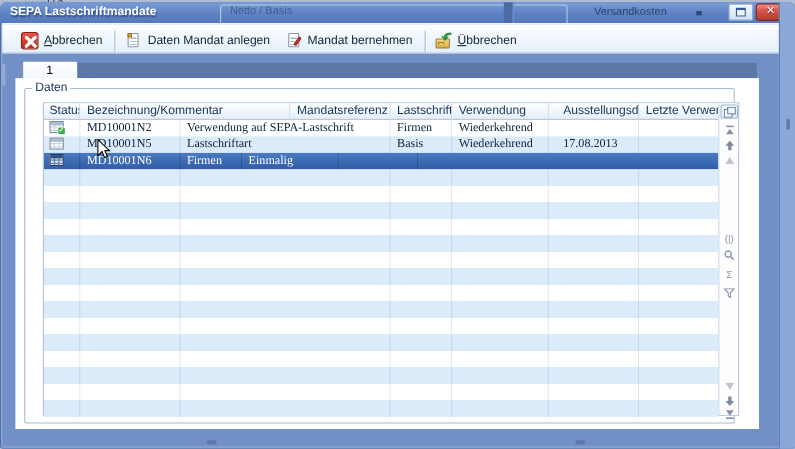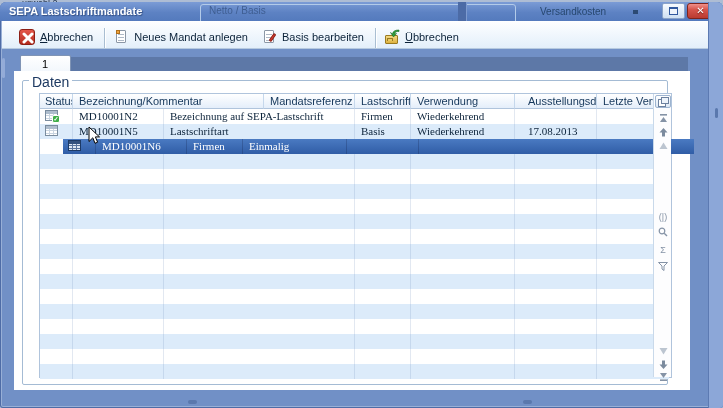--- a/index.html
+++ b/index.html
@@ -67,39 +67,39 @@
   
   .tabband{position:absolute;left:20px;top:55px;width:668px;height:14px;background:#5d78a7;}
   .tab{position:absolute;left:20px;top:53px;width:51px;height:17px;
     background:linear-gradient(#ffffff,#f2f7fc);border:1px solid #8094b5;border-bottom:none;
     border-radius:2px 2px 0 0;padding:2px 0 0 21px;color:#000;}
   
   .panel{position:absolute;left:14px;top:69px;width:676px;height:319px;background:#fff;}
   .groupbox{position:absolute;left:8px;top:9px;width:646px;height:305px;
     border:1px solid #a4bbd4;border-radius:2px;}
   .groupbox-label{position:absolute;left:6px;top:-7px;background:#fff;padding:0 3px;
-    color:#1e3a62;font-size:14px;}
+    color:#1e3a62;font-size:11px;}
   
   .grid{position:absolute;left:16px;top:12px;width:633px;height:285px;
     border:1px solid #b0c4dc;background:#fff;}
   .hrow,.row{display:flex;width:631px;}
   .hcell{height:15px;background:linear-gradient(#ffffff,#e4eefa);
     border-right:1px solid #c6d8ec;border-bottom:1px solid #b0c4dc;
     color:#14365a;padding:1px 0 0 6px;white-space:nowrap;overflow:hidden;}
   .c{height:15px;padding:1px 0 0 6px;border-right:1px solid rgba(122,152,192,.22);
     white-space:nowrap;overflow:hidden;font-family:Liberation Serif, serif;}
   .c0{width:33px;padding:1px 0 0 5px;}
   .c1{width:91px;}
   .c2{width:191px;}
   .c3{width:56px;}
-  .c4{width:104px;}
+  .c4{width:88px;}
   .c5{width:82px;padding-left:13px;}
   .c6{width:72px;border-right:none;}
   .row-alt{background:#dcebfa;}
-  .row-sel{background:linear-gradient(#4a7ac2,#305da6);color:#fff;margin-left:23px;}
+  .row-sel{background:linear-gradient(#4a7ac2,#305da6);color:#fff;}
   .row-sel .c{border-right:1px solid rgba(0,0,30,.18);}
   .filler{position:absolute;left:0;top:60px;height:225px;display:flex;
     background:repeating-linear-gradient(to bottom,#dcebfa 0 15px,#ffffff 15px 30px);}
   .filler .c{height:225px;}
   
   .tblicon{display:inline-block;width:13px;height:11px;border:1px solid #7a8c9e;position:relative;
     background-color:#fff;background-repeat:no-repeat;
     background-image:linear-gradient(#aebdcd,#aebdcd),linear-gradient(#c9d4e0,#c9d4e0),
       linear-gradient(#c9d4e0,#c9d4e0),linear-gradient(#c9d4e0,#c9d4e0),linear-gradient(#c9d4e0,#c9d4e0);
     background-size:11px 3px,11px 1px,11px 1px,1px 9px,1px 9px;
@@ -152,30 +152,30 @@
       <span><span class="accel">A</span><span>bbrechen</span></span>
     </div>
     <div class="tsep"></div>
     <div class="tbtn">
       <span class="ico16">
         <span class="page">
             <span class="page-fold"></span>
             <span class="page-lines"></span>
           </span>
       </span>
-      <span><span class="accel"></span><span>Neues Mandat anlegen</span></span>
+      <span><span class="accel"></span><span>Daten Mandat anlegen</span></span>
     </div>
     <div class="tbtn">
       <span class="ico16">
         <span class="page">
             <span class="page-lines"></span>
             <span class="pencil"></span>
           </span>
       </span>
-      <span><span class="accel"></span><span>Basis bearbeiten</span></span>
+      <span><span class="accel"></span><span>Mandat bernehmen</span></span>
     </div>
     <div class="tsep"></div>
     <div class="tbtn">
       <span class="ico16">
         <span class="folder">
             <span class="folder-tab"></span>
           </span>
         <svg class="green-arrow" width="10" height="8" viewBox="0 0 10 8">
             <path d="M9 1 C5 1 3 2 2.5 5 L0.5 3.5 L3.5 8 L6.5 4.5 L4.5 5 C5.2 2.8 6.5 2.2 9 2.5 Z" fill="#2e9e3c" stroke="#1b6b26" stroke-width="0.6"></path>
           </svg>
@@ -199,21 +199,21 @@
           <div class="hcell c1">Mandatsreferenz</div>
           <div class="hcell c3">Lastschriftart</div>
           <div class="hcell c4">Verwendung</div>
           <div class="hcell c5">Ausstellungsdatum</div>
           <div class="hcell c6">Letzte Verwendung</div>
         </div>
 
         <div class="row">
           <div class="c c0"><span class="tblicon"><span class="okbadge">✓</span></span></div>
           <div class="c c1">MD10001N2</div>
-          <div class="c c2">Bezeichnung auf SEPA-Lastschrift</div>
+          <div class="c c2">Verwendung auf SEPA-Lastschrift</div>
           <div class="c c3">Firmen</div>
           <div class="c c4">Wiederkehrend</div>
           <div class="c c5"></div>
           <div class="c c6"></div>
         </div>
 
         <div class="row row-alt">
           <div class="c c0"><span class="tblicon"></span></div>
           <div class="c c1">MD10001N5</div>
           <div class="c c2">Lastschriftart</div>

